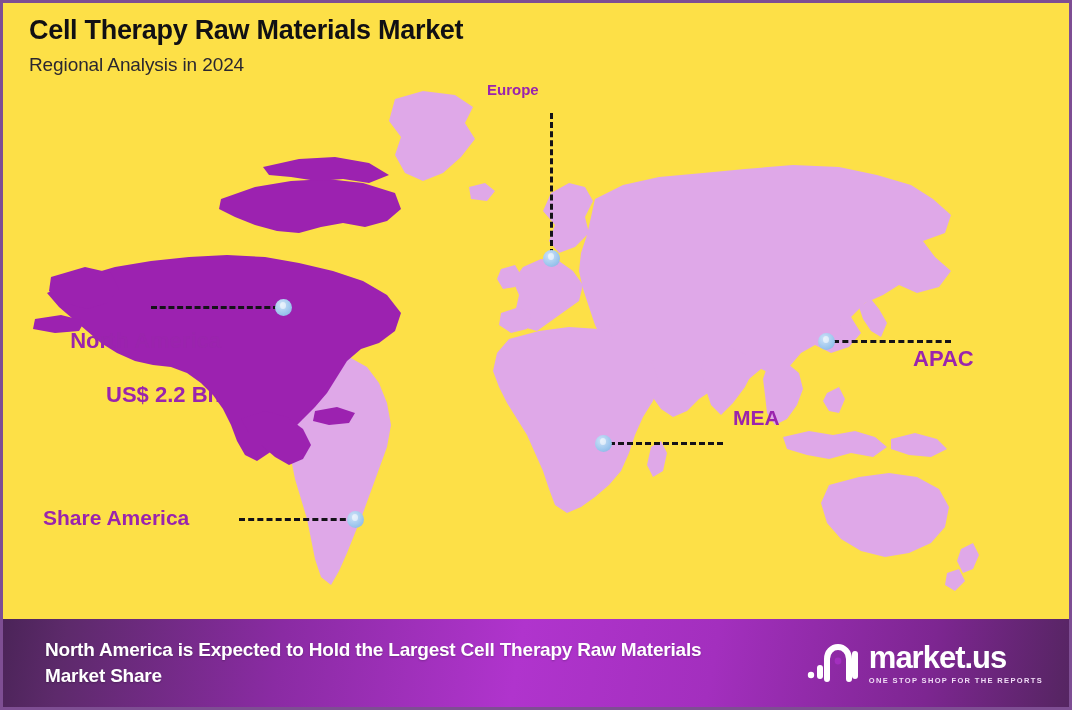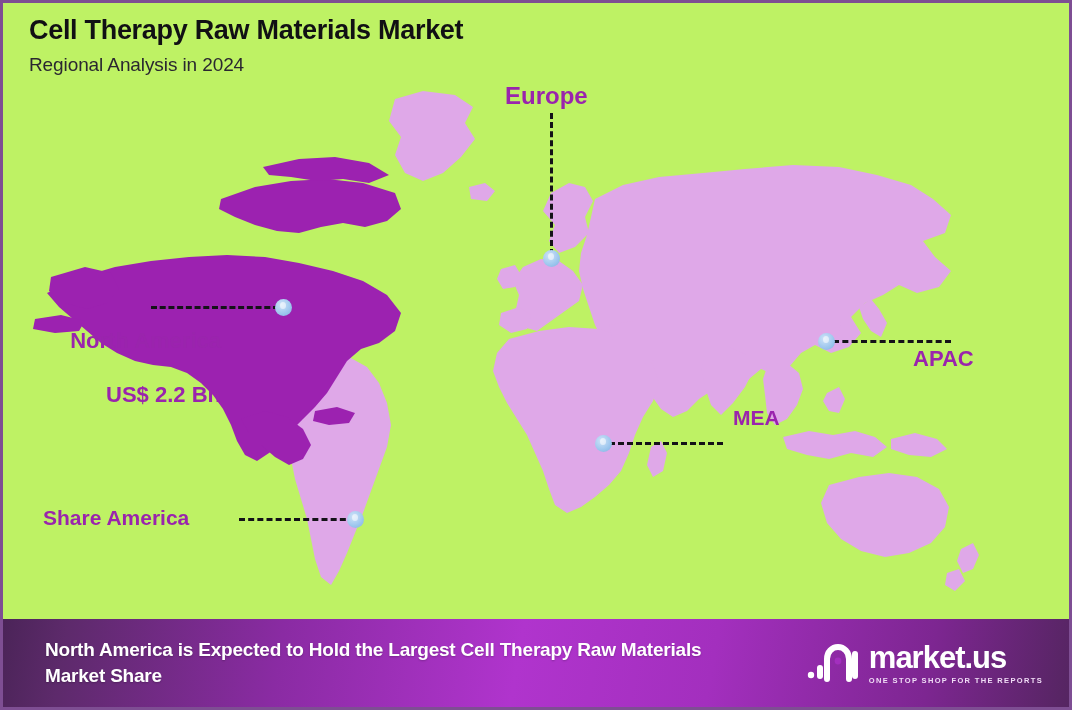--- a/index.html
+++ b/index.html
@@ -10,21 +10,21 @@
     height: 710px;
     overflow: hidden;
     font-family: "Liberation Sans", sans-serif;
     background: #ffffff;
   }
 
   #infographic {
     position: relative;
     width: 1072px;
     height: 710px;
-    background: #bef264;
+    background: #fde047;
     border: 3px solid #7e4e93;
     overflow: hidden;
   }
 
   
   .header { position: absolute; left: 26px; top: 12px; z-index: 40; }
   .header-title {
     font-size: 27px;
     font-weight: bold;
     color: #111014;
@@ -60,21 +60,21 @@
     white-space: nowrap;
   }
   .region-label .val { display: block; margin-top: 27px; }
 
   .lbl-north-america {
     left: 18px; top: 325px;
     width: 200px;
     font-size: 22px;
     text-align: right;
   }
-  .lbl-europe  { left: 502px; top: 78px;  font-size: 24px; }
+  .lbl-europe  { left: 484px; top: 78px;  font-size: 15px; }
   .lbl-apac    { left: 910px; top: 343px; font-size: 22px; }
   .lbl-mea     { left: 730px; top: 402px; font-size: 21px; }
   .lbl-latin   { left: 40px;  top: 502px; font-size: 21px; }
 
   
   .marker {
     position: absolute;
     width: 17px; height: 17px;
     border-radius: 50%;
     background: radial-gradient(circle at 38% 33%, #cfe3f8 0%, #9ec7ee 58%, #7fb0e0 100%);

